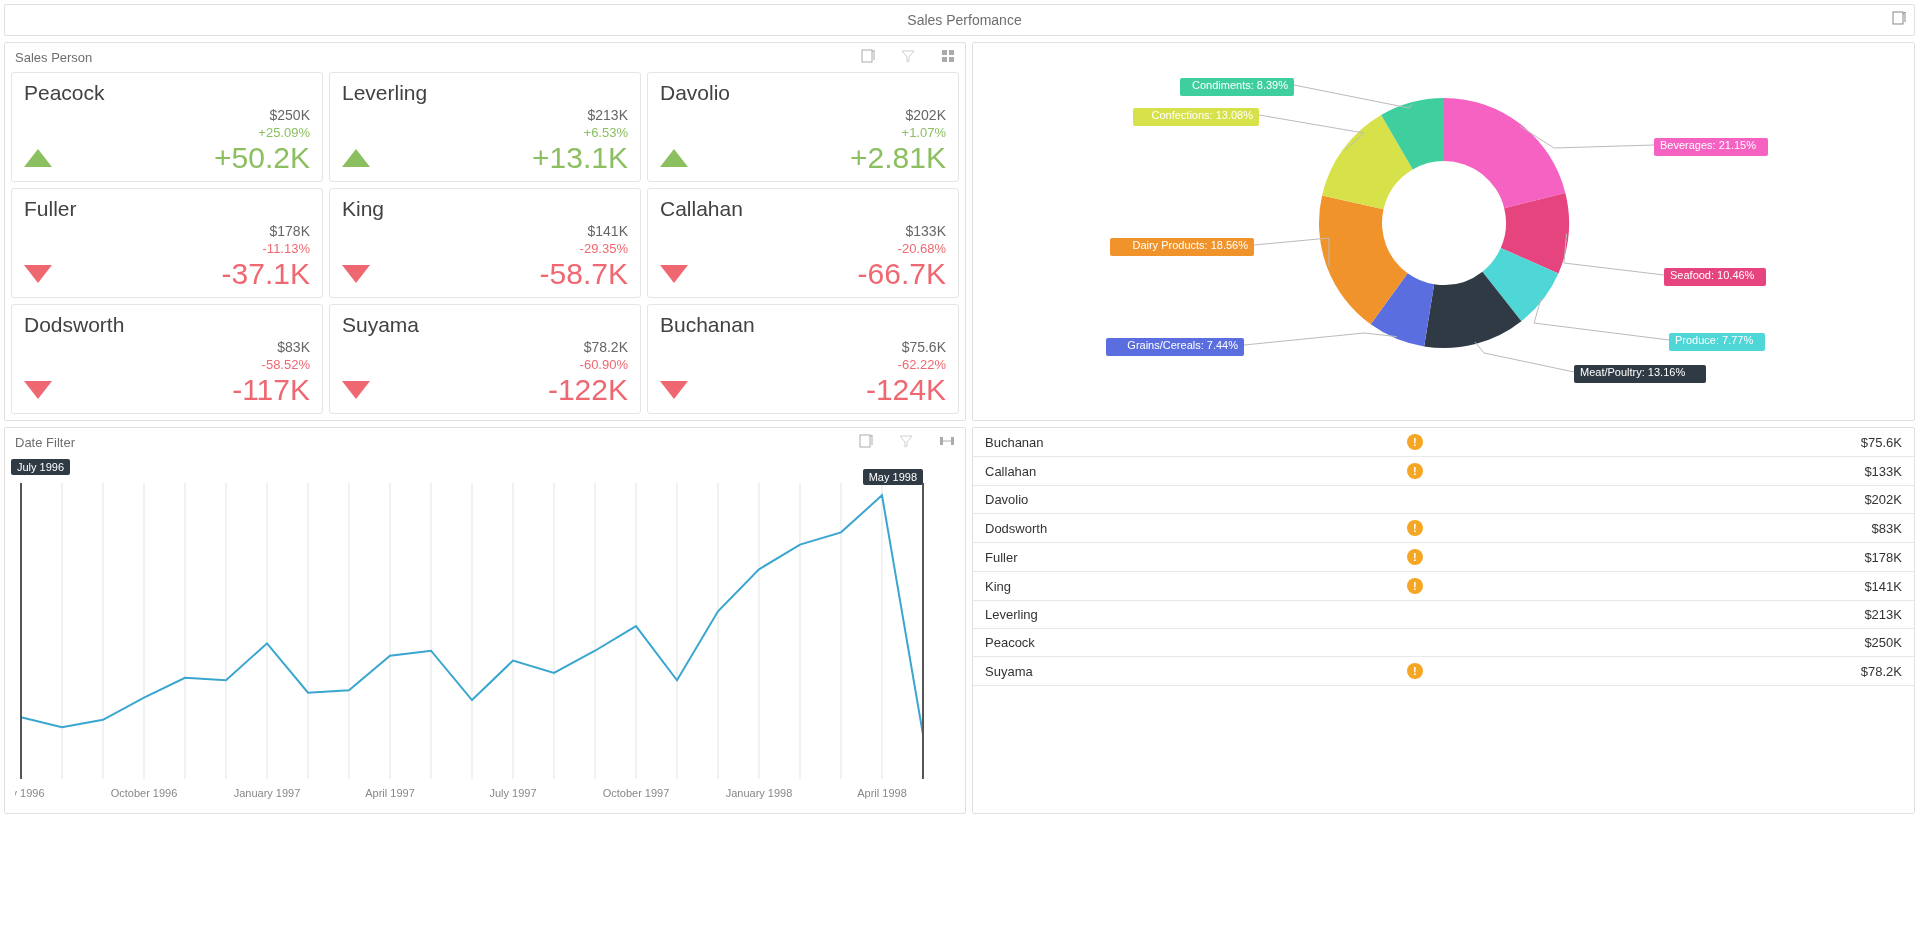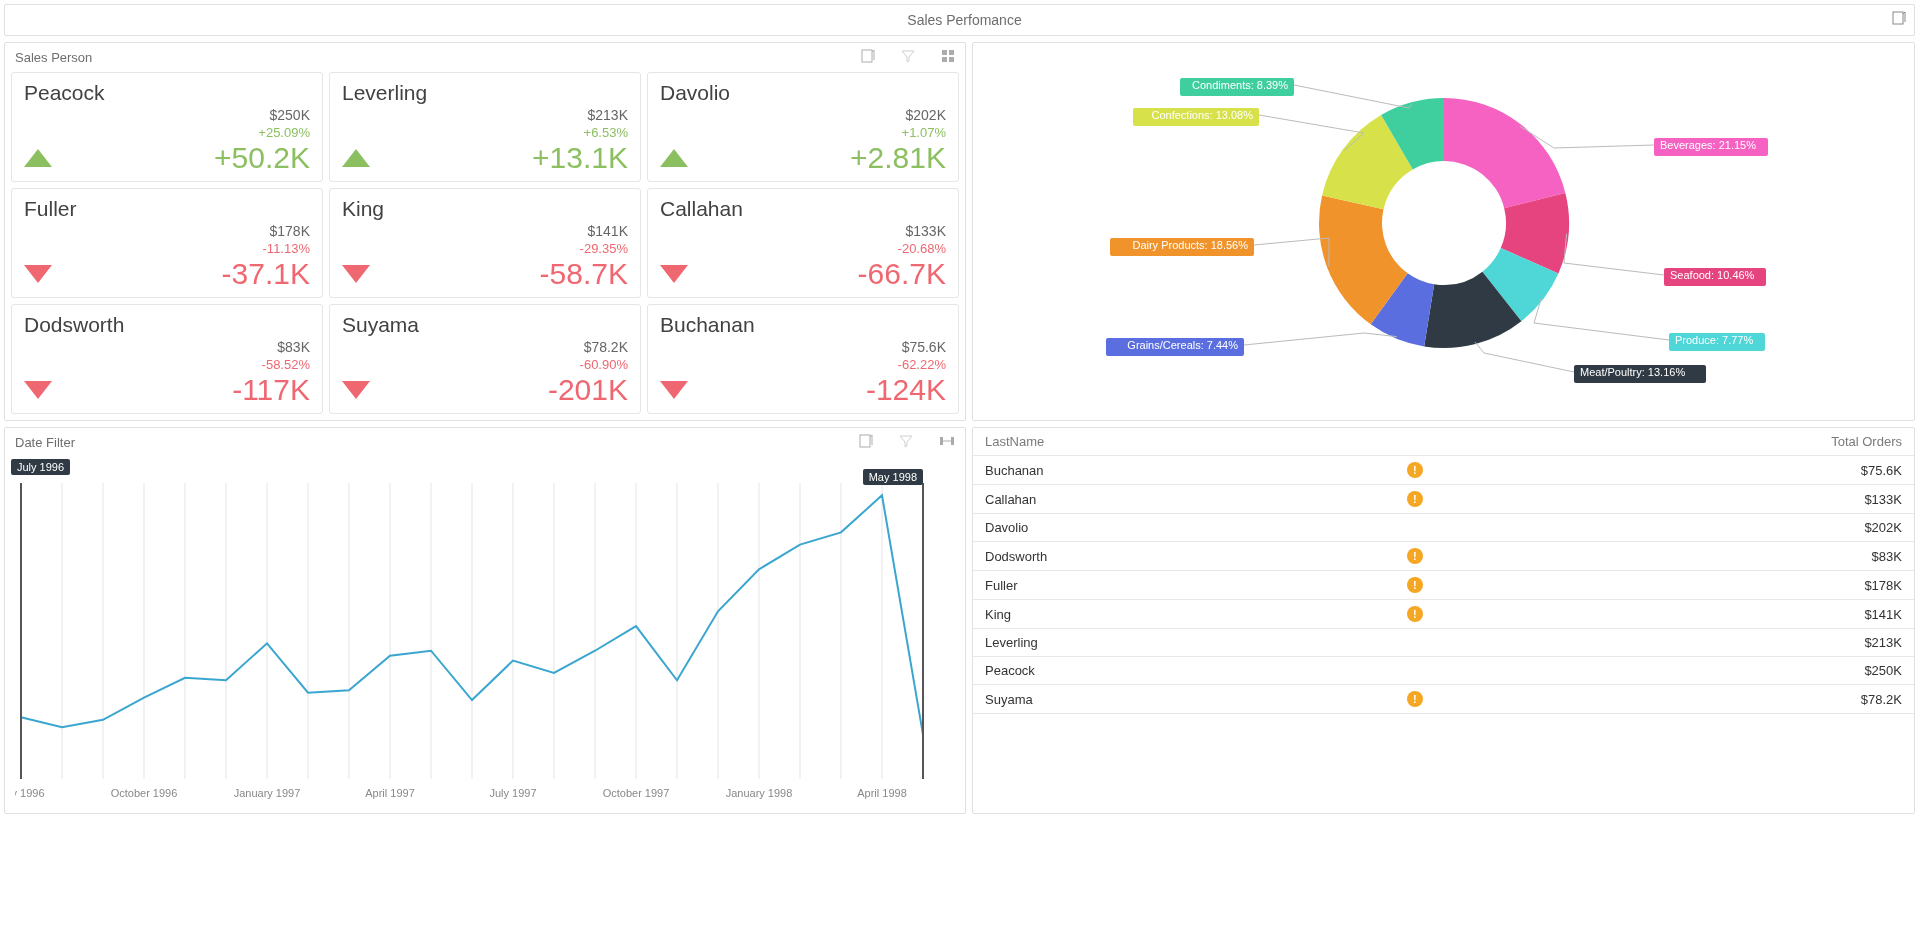--- a/index.html
+++ b/index.html
@@ -121,21 +121,21 @@
             <div class="card-total">$83K</div>
             <div class="card-pct">-58.52%</div>
             <div class="card-tri"></div>
             <div class="card-delta">-117K</div>
           </div>
           <div class="card down">
             <div class="card-name">Suyama</div>
             <div class="card-total">$78.2K</div>
             <div class="card-pct">-60.90%</div>
             <div class="card-tri"></div>
-            <div class="card-delta">-201K</div>
+            <div class="card-delta">-122K</div>
           </div>
           <div class="card down">
             <div class="card-name">Buchanan</div>
             <div class="card-total">$75.6K</div>
             <div class="card-pct">-62.22%</div>
             <div class="card-tri"></div>
             <div class="card-delta">-124K</div>
           </div>
         </div>
   </div>
@@ -251,25 +251,20 @@
             <rect x="3" y="20" width="6" height="296" fill="rgba(0,0,0,0)" stroke="#888" stroke-width="0"></rect>
             <line x1="6" x2="6" y1="20" y2="316" stroke="#555" stroke-width="2"></line>
             <rect x="905" y="20" width="6" height="296" fill="rgba(0,0,0,0)" stroke="#888" stroke-width="0"></rect>
             <line x1="908" x2="908" y1="20" y2="316" stroke="#555" stroke-width="2"></line>
           </svg>
     </div>
   </div>
 
   <div class="panel">
     <div class="table-wrap">
-      <div class="tbl-head">
-        <div class="col-name">LastName</div>
-        <div class="col-warn"></div>
-        <div class="col-total">Total Orders</div>
-      </div>
       <div id="table-body">
             <div class="tbl-row">
               <div class="col-name">Buchanan</div>
               <div class="col-warn"><span class="warn-ico">!</span></div>
               <div class="col-total">$75.6K</div>
             </div>
             <div class="tbl-row">
               <div class="col-name">Callahan</div>
               <div class="col-warn"><span class="warn-ico">!</span></div>
               <div class="col-total">$133K</div>

